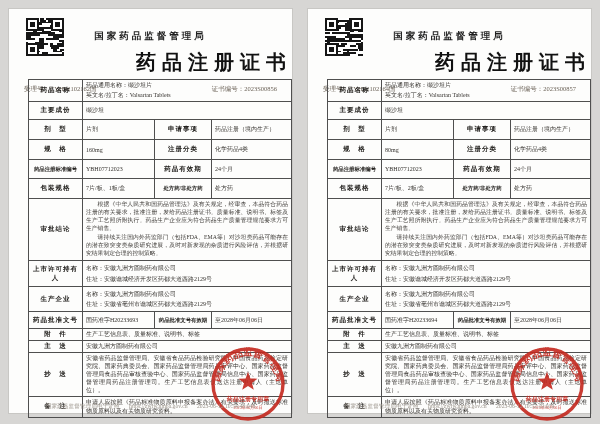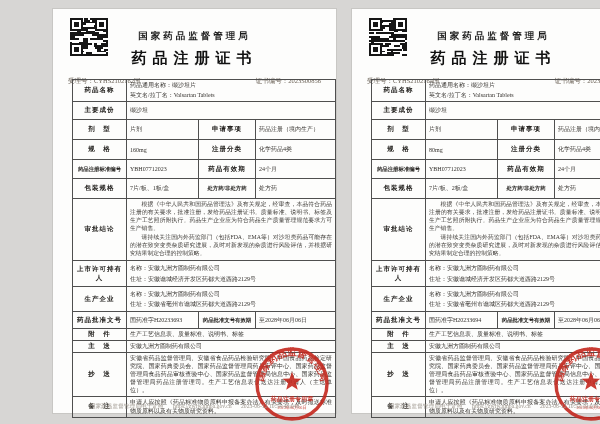--- a/index.html
+++ b/index.html
@@ -4,35 +4,35 @@
 <style>
   html,body{margin:0;padding:0;}
   body{
     width:600px;height:424px;position:relative;
     background:#d7d6d4;
     font-family:"Liberation Serif","DejaVu Serif",serif;
     overflow:hidden;
   }
   .page{
     position:absolute;top:8px;width:285px;height:406px;
-    background:#fdfdfc;border:1px solid #c8c7c4;box-sizing:border-box;margin-left:44px;
+    background:#fdfdfc;border:1px solid #c8c7c4;box-sizing:border-box;
   }
   .page.left{left:8px}
   .page.right{left:307px}
 
   .qr{
     position:absolute;left:17px;top:9px;width:38px;height:38px;
     display:grid;grid-template-columns:repeat(21,1fr);grid-template-rows:repeat(21,1fr);
     background:#fff;
   }
   .qr div{background:#fff}
   .qr div.d{background:#161616}
 
   .agency{margin-top:21px;text-align:center;font-size:9.5px;font-weight:bold;letter-spacing:3px;color:#1d1d1d;}
-  .title{margin-top:6px;text-align:center;font-size:15px;font-weight:bold;letter-spacing:6px;color:#111;}
+  .title{margin-top:6px;text-align:right;font-size:20px;font-weight:bold;letter-spacing:6px;color:#111;}
   .meta{display:flex;justify-content:space-between;margin:9px 15px 0;font-size:6.5px;color:#6b6257;}
   .meta b{font-weight:normal}
 
   table.cert{
     position:absolute;left:19px;top:70px;width:263px;
     border-collapse:collapse;table-layout:fixed;
   }
   .cert th,.cert td{
     border:1px solid #4f4f4f;box-sizing:border-box;
     font-size:6px;color:#35322e;padding:1px 3px;vertical-align:middle;

